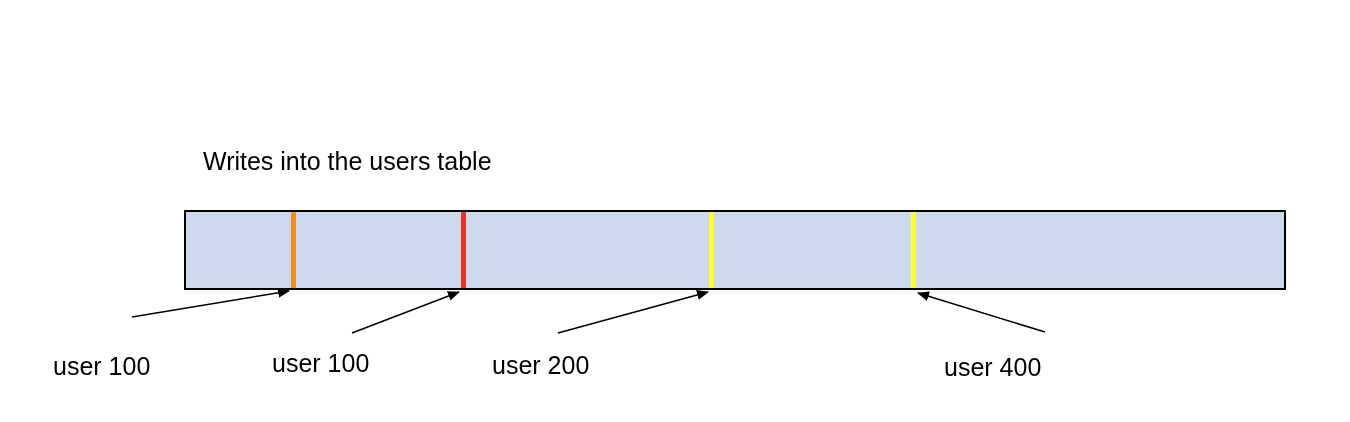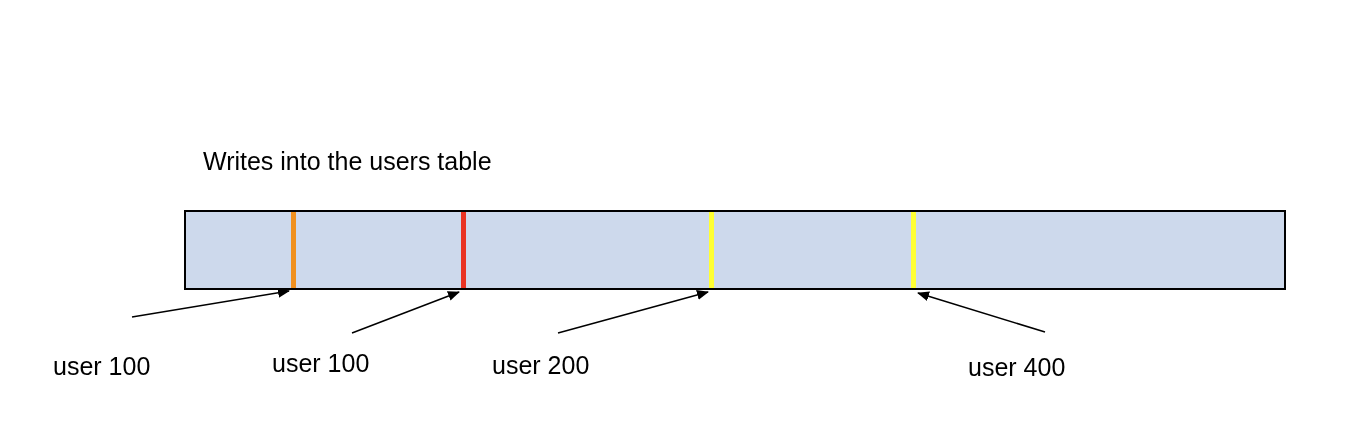--- a/index.html
+++ b/index.html
@@ -75,21 +75,21 @@
     <div class="marker" style="left: 104.5px; background: rgb(240, 144, 30);"></div>
     <div class="marker" style="left: 274.5px; background: rgb(233, 51, 35);"></div>
     <div class="marker" style="left: 522.5px; background: rgb(255, 255, 51);"></div>
     <div class="marker" style="left: 724.5px; background: rgb(255, 255, 51);"></div>
   </div>
 
 
   <div class="user-label" style="left: 53px; top: 352px;">user 100</div>
   <div class="user-label" style="left: 272px; top: 349px;">user 100</div>
   <div class="user-label" style="left: 492px; top: 351px;">user 200</div>
-  <div class="user-label" style="left: 968px; top: 353px;">user 400</div>
+  <div class="user-label" style="left: 944px; top: 353px;">user 400</div>
 
   <svg class="arrows" xmlns="http://www.w3.org/2000/svg">
     <defs>
       <marker id="arrowhead" markerUnits="userSpaceOnUse" markerWidth="14" markerHeight="12" refX="11" refY="5" orient="auto">
         <path d="M0,0 L12,5 L0,10 z" fill="#000"></path>
       </marker>
     </defs>
   <line x1="132" y1="317" x2="289" y2="291" marker-end="url(#arrowhead)"></line>
       <line x1="352" y1="333" x2="459" y2="292" marker-end="url(#arrowhead)"></line>
       <line x1="558" y1="333" x2="708" y2="292" marker-end="url(#arrowhead)"></line>

